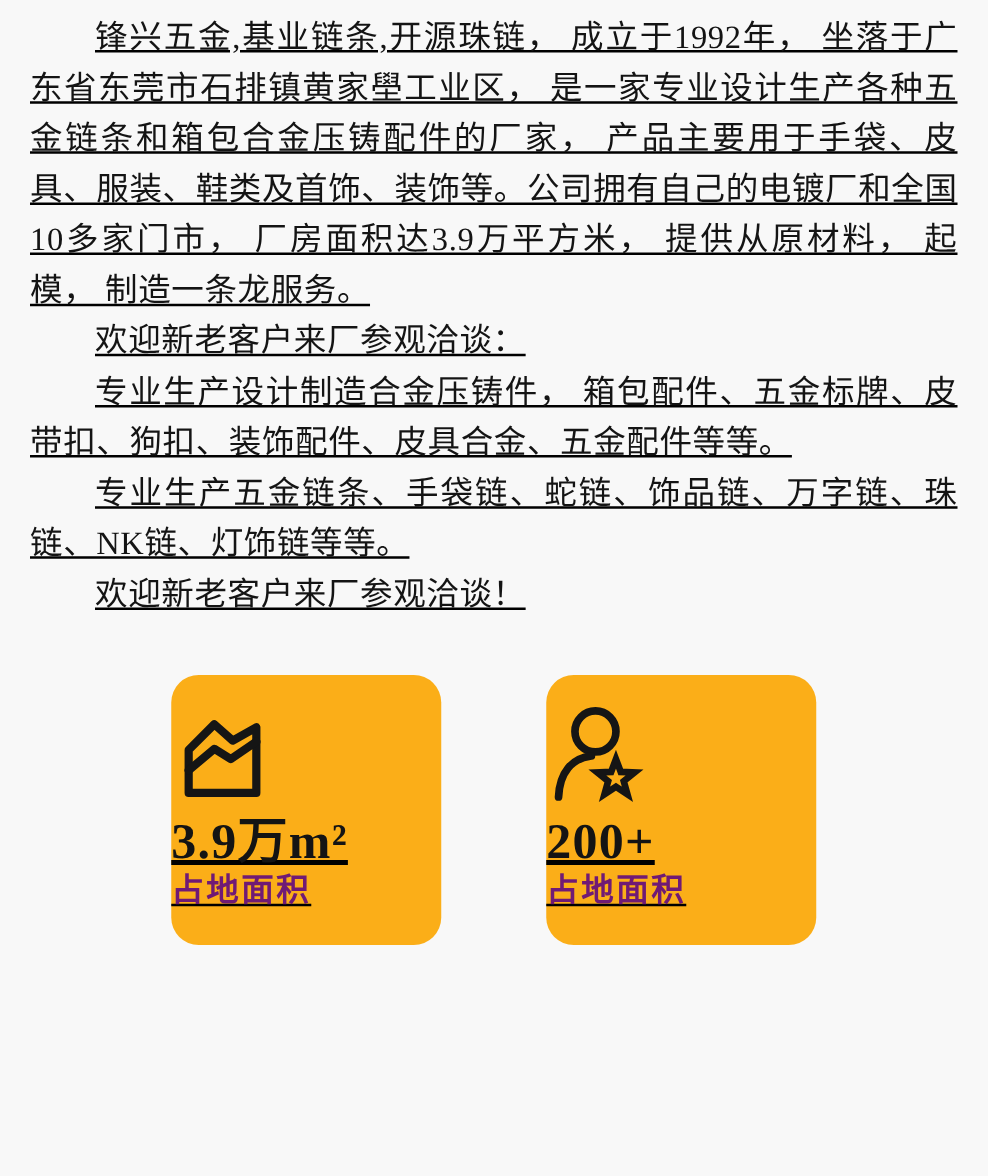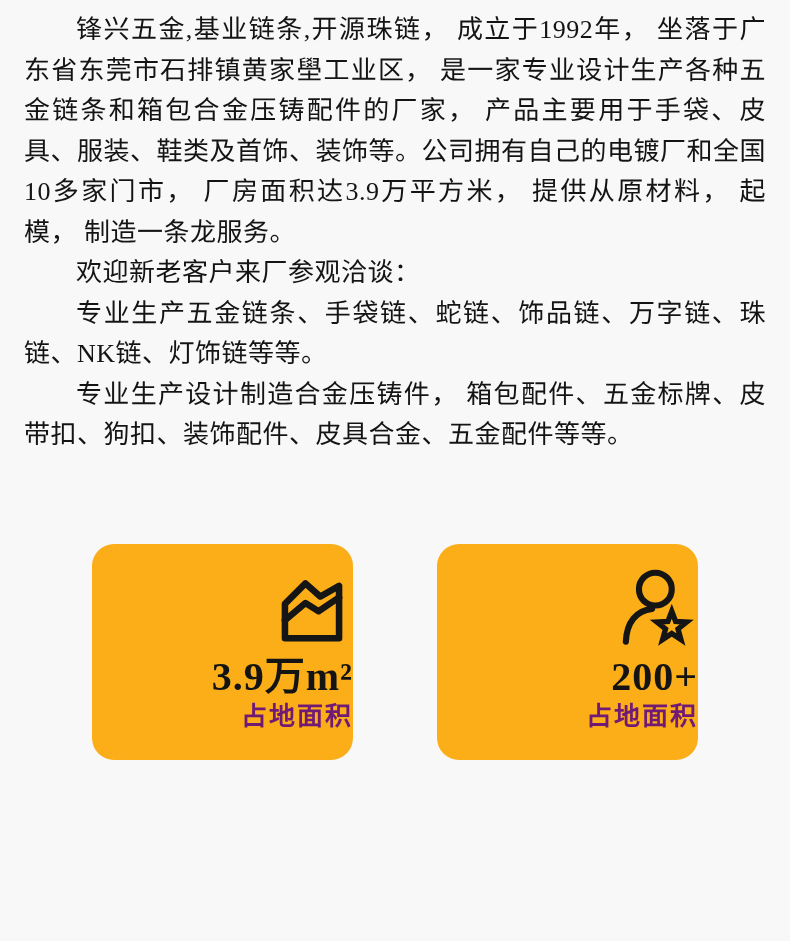--- a/index.html
+++ b/index.html
@@ -10,20 +10,21 @@
     width: 790px;
     height: 941px;
     background: #f8f8f8;
     font-family: "Liberation Serif", "DejaVu Serif", serif;
     overflow: hidden;
   }
   .page {
     width: 790px;
     height: 941px;
     box-sizing: border-box;
+    text-decoration: underline;
   }
   .article {
     box-sizing: border-box;
     padding: 10px 24px 0 24px;
     color: #141414;
     font-size: 26px;
     line-height: 40.5px;
     text-align: justify;
     letter-spacing: 0.5px;
   }
@@ -32,30 +33,29 @@
     text-indent: 2em;
     word-break: break-all;
   }
   .stats-row {
     margin-top: 44px;
     display: flex;
     justify-content: center;
     gap: 84px;
   }
   .stat-card {
-    width: 261px;
+    width: 216px;
     height: 216px;
     background: #fbae18;
     border-radius: 22px;
     display: flex;
     flex-direction: column;
-    align-items: flex-end;
+    align-items: flex-start;
     box-sizing: border-box;
     padding-top: 23px;
-    margin-top: 44px;
   }
   .stat-icon {
     width: 82px;
     height: 82px;
     display: block;
   }
   .stat-icon svg {
     width: 100%;
     height: 100%;
     display: block;
@@ -78,22 +78,23 @@
   }
 </style>
 </head>
 <body>
 
 <main class="page">
 
   <section class="article">
     <p>锋兴五金,基业链条,开源珠链， 成立于1992年， 坐落于广东省东莞市石排镇黄家壆工业区， 是一家专业设计生产各种五金链条和箱包合金压铸配件的厂家， 产品主要用于手袋、皮具、服装、鞋类及首饰、装饰等。公司拥有自己的电镀厂和全国10多家门市， 厂房面积达3.9万平方米， 提供从原材料， 起模， 制造一条龙服务。</p>
     <p>欢迎新老客户来厂参观洽谈：</p>
+    <p>专业生产设计制造合金压铸件， 箱包配件、五金标牌、皮带扣、狗扣、装饰配件、皮具合金、五金配件等等。</p>
     <p>专业生产五金链条、手袋链、蛇链、饰品链、万字链、珠链、NK链、灯饰链等等。</p>
-    <p>专业生产设计制造合金压铸件， 箱包配件、五金标牌、皮带扣、狗扣、装饰配件、皮具合金、五金配件等等。</p>
+    <p>欢迎新老客户来厂参观洽谈！</p>
   </section>
 
   <section class="stats-row">
 
     <div class="stat-card">
       <span class="stat-icon">
         <svg viewBox="0 0 100 100" fill="none" stroke="#151515" stroke-width="8" stroke-linejoin="round" stroke-linecap="round">
           <path d="M17 87 L17 45 L42 20 L60 36 L83 23 L83 87 Z"></path>
           <path d="M17 65 L42 44 L58 54 L83 37"></path>
         </svg>

